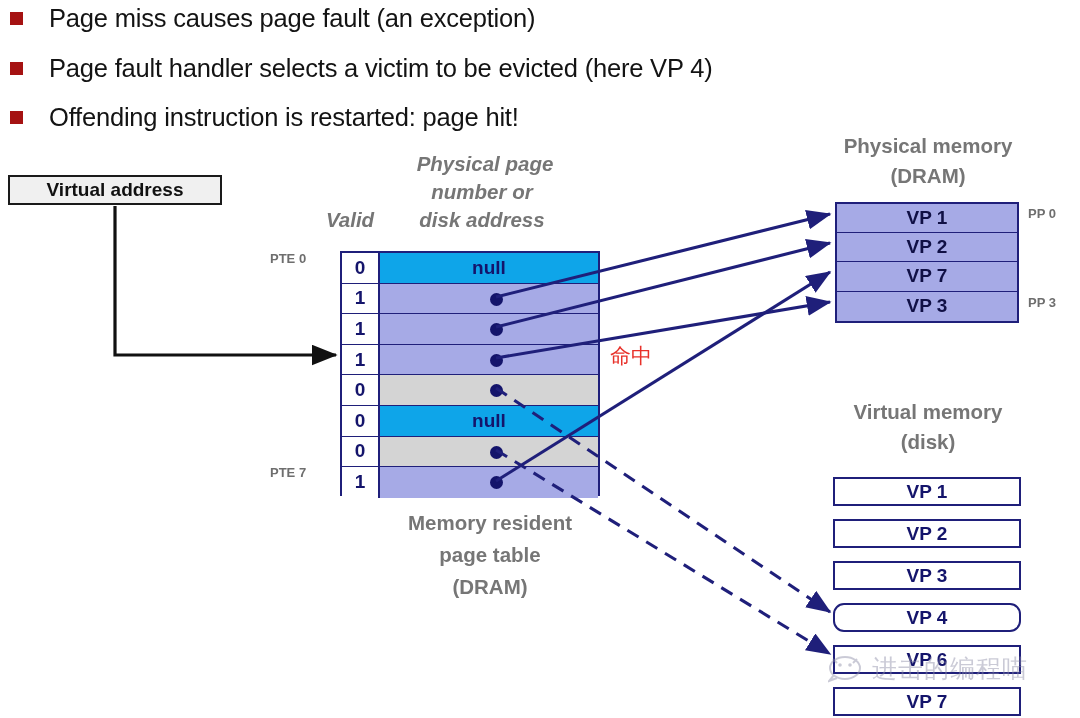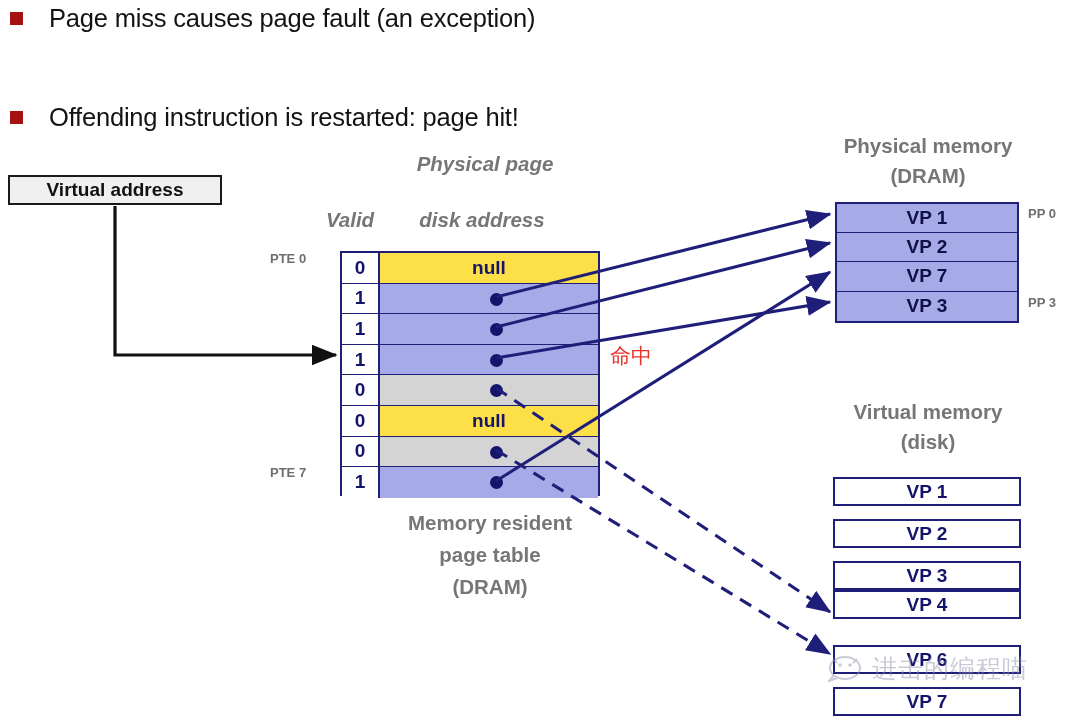--- a/index.html
+++ b/index.html
@@ -128,21 +128,21 @@
     right: 0;
     top: 0;
     bottom: 0;
     display: flex;
     align-items: center;
     justify-content: center;
     font-size: 19px;
     font-weight: bold;
     color: #14146b;
   }
-  .fill-white { background: #fde047; }
+  .fill-white { background: #0ea5e9; }
   .fill-blue  { background: #a6aae6; }
   .fill-gray  { background: #d4d4d4; }
   .dot {
     position: absolute;
     width: 13px;
     height: 13px;
     border-radius: 50%;
     background: #14146b;
   }
 
@@ -243,28 +243,33 @@
 </style>
 </head>
 <body>
 
 <div id="slide">
 
   <div class="bullet-row" style="top:0px;">
     <span class="bullet-marker"></span>
     <span class="bullet-text">Page miss causes page fault (an exception)</span>
   </div>
+  <div class="bullet-row" style="top:50px;">
+    <span class="bullet-marker"></span>
+    <span class="bullet-text">Page fault handler selects a victim to be evicted (here VP 4)</span>
+  </div>
   <div class="bullet-row" style="top:99px;">
     <span class="bullet-marker"></span>
     <span class="bullet-text">Offending instruction is restarted: page hit!</span>
   </div>
 
   <div class="va-box">Virtual address</div>
 
   <div class="hdr-italic" style="left:385px; top:152px; width:200px;">Physical page</div>
+  <div class="hdr-italic" style="left:382px; top:180px; width:200px;">number or</div>
   <div class="hdr-italic" style="left:382px; top:208px; width:200px;">disk address</div>
   <div class="hdr-italic" style="left:310px; top:208px; width:80px;">Valid</div>
 
   <div class="side-label" style="left:270px; top:251px;">PTE 0</div>
   <div class="side-label" style="left:270px; top:465px;">PTE 7</div>
 
   <div id="pagetable">
     <div class="pt-row" style="top:0px;">
       <div class="pt-valid">0</div>
       <div class="pt-data fill-white">null</div>
@@ -321,21 +326,21 @@
 
   <div class="side-label" style="left:1028px; top:206px;">PP 0</div>
   <div class="side-label" style="left:1028px; top:295px;">PP 3</div>
 
   <div class="caption" style="left:810px; top:400px; width:236px;">Virtual memory</div>
   <div class="caption" style="left:810px; top:430px; width:236px;">(disk)</div>
 
   <div class="disk-row" style="top:477px;">VP 1</div>
   <div class="disk-row" style="top:519px;">VP 2</div>
   <div class="disk-row" style="top:561px;">VP 3</div>
-  <div class="disk-row" style="top:590px;">VP 4</div>
+  <div class="disk-row" style="top:603px;border-radius:11px;">VP 4</div>
   <div class="disk-row" style="top:645px;">VP 6</div>
   <div class="disk-row" style="top:687px;">VP 7</div>
 
   <div class="cjk-note" style="left:610px; top:342px;text-align:center;">命中</div>
 
   <svg class="overlay" viewBox="0 0 1080 718">
     <defs>
       <marker id="ah-blue" markerWidth="9" markerHeight="9" refX="7.5" refY="3.2" orient="auto">
         <path d="M0,0 L8,3.2 L0,6.4 z" fill="#1f1f7a"></path>
       </marker>

